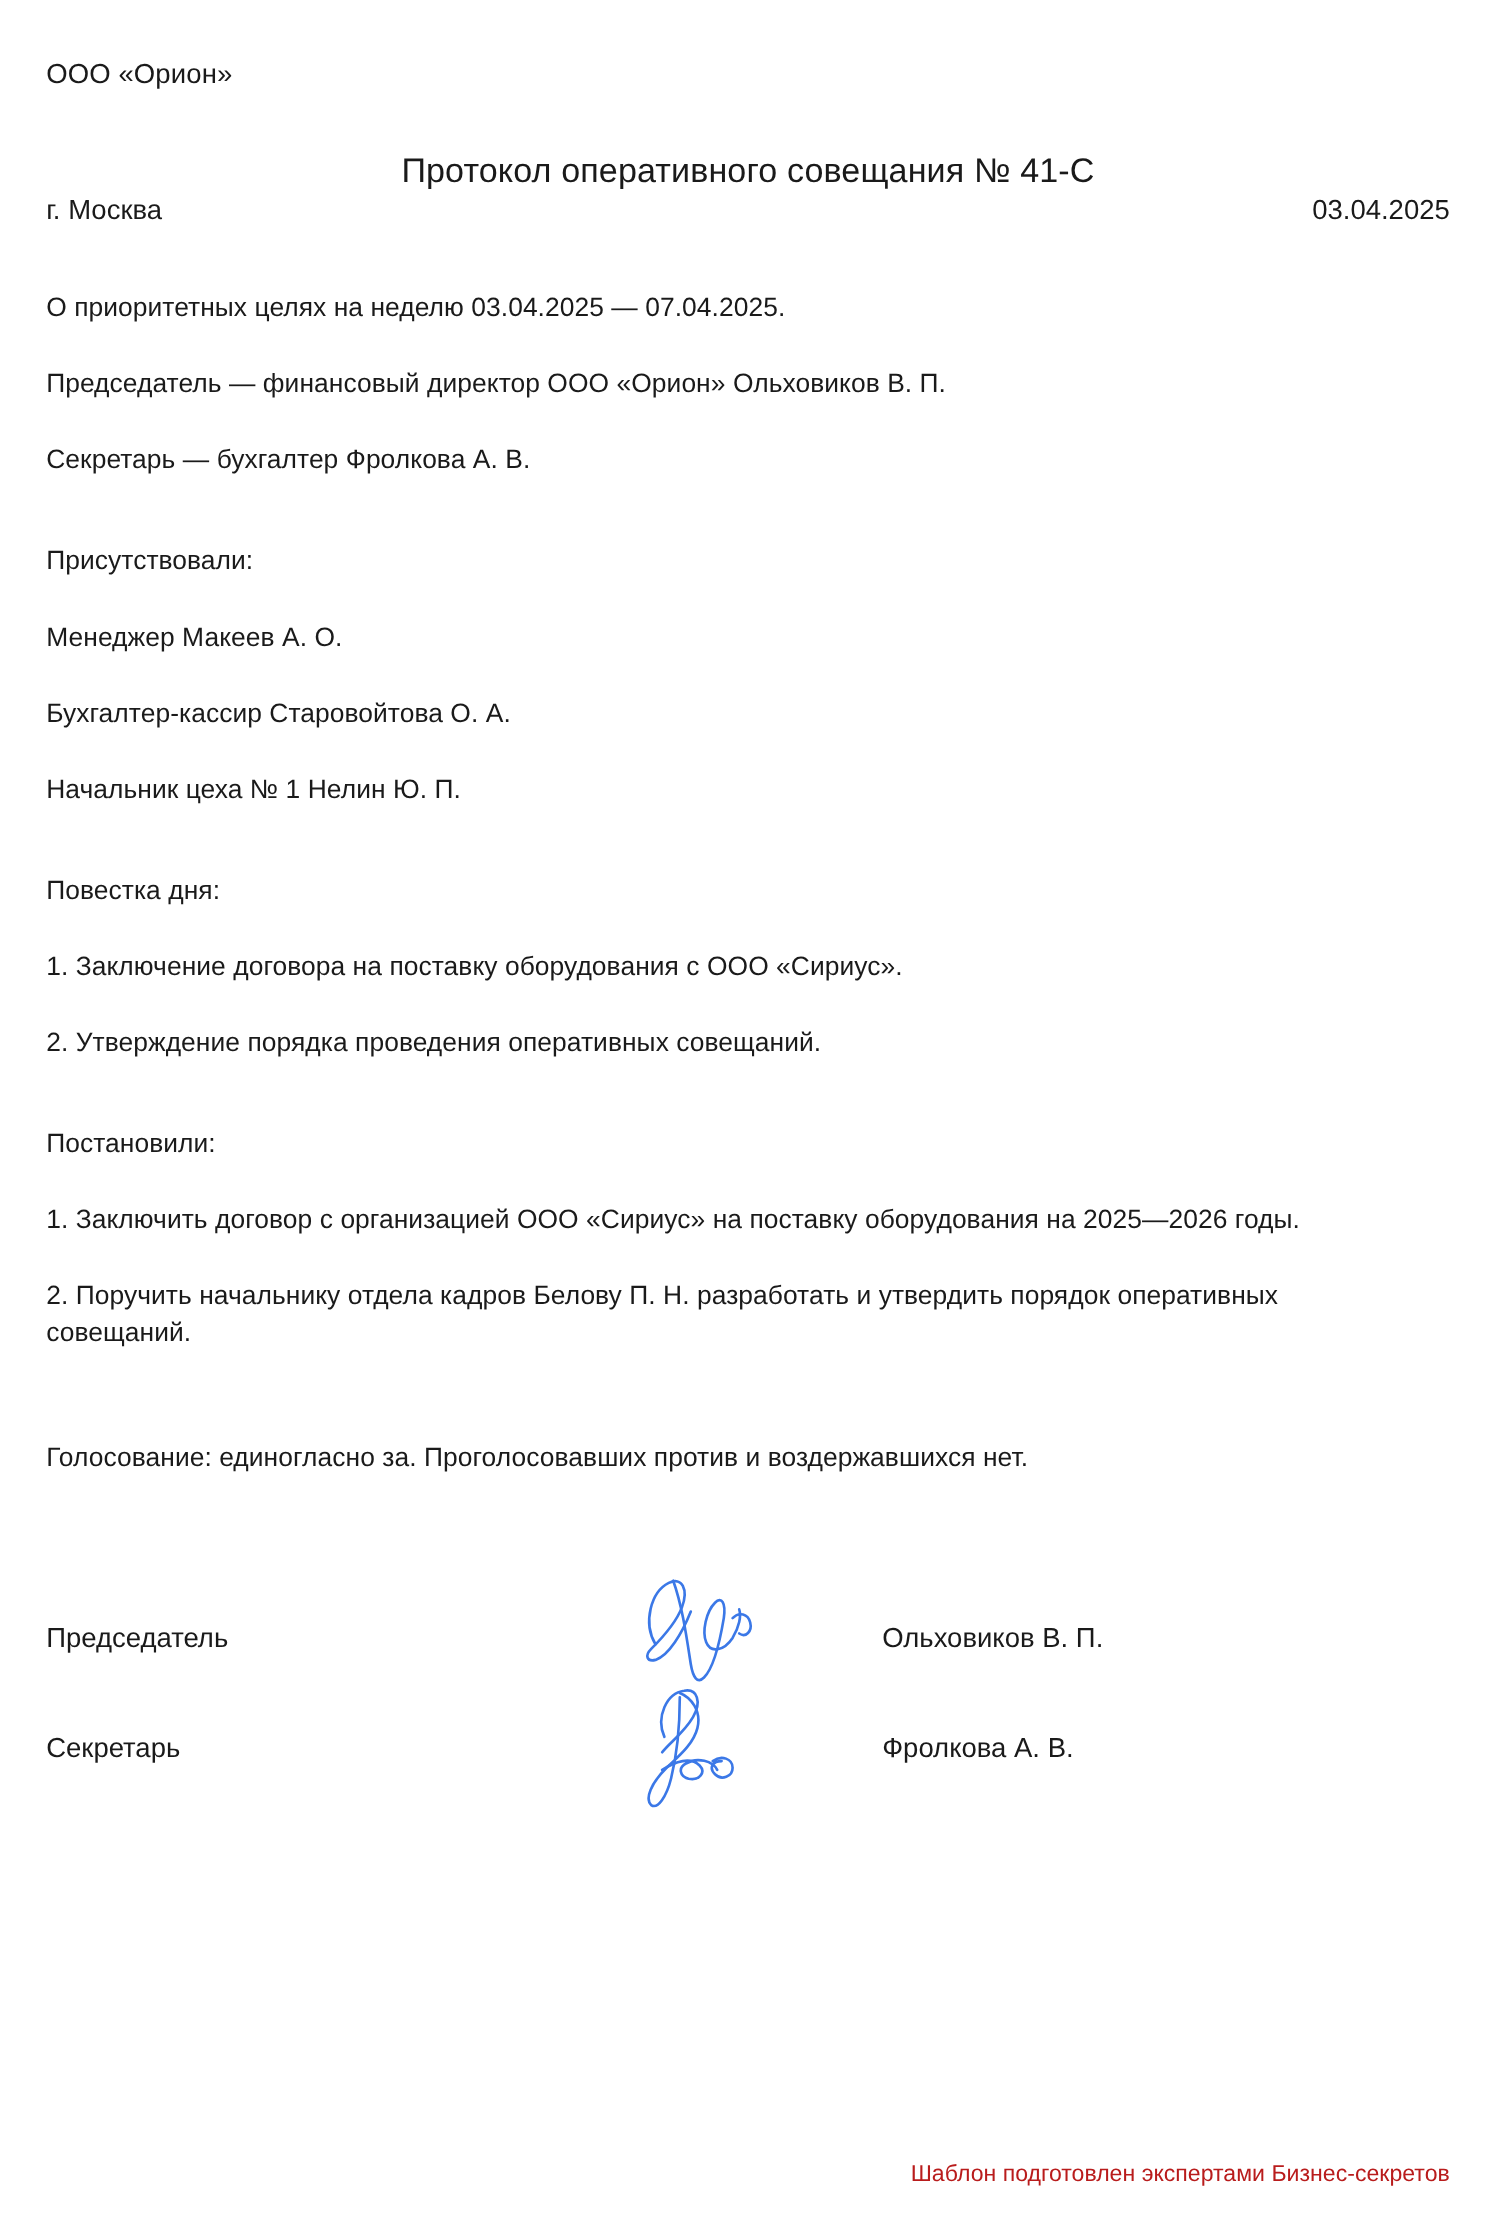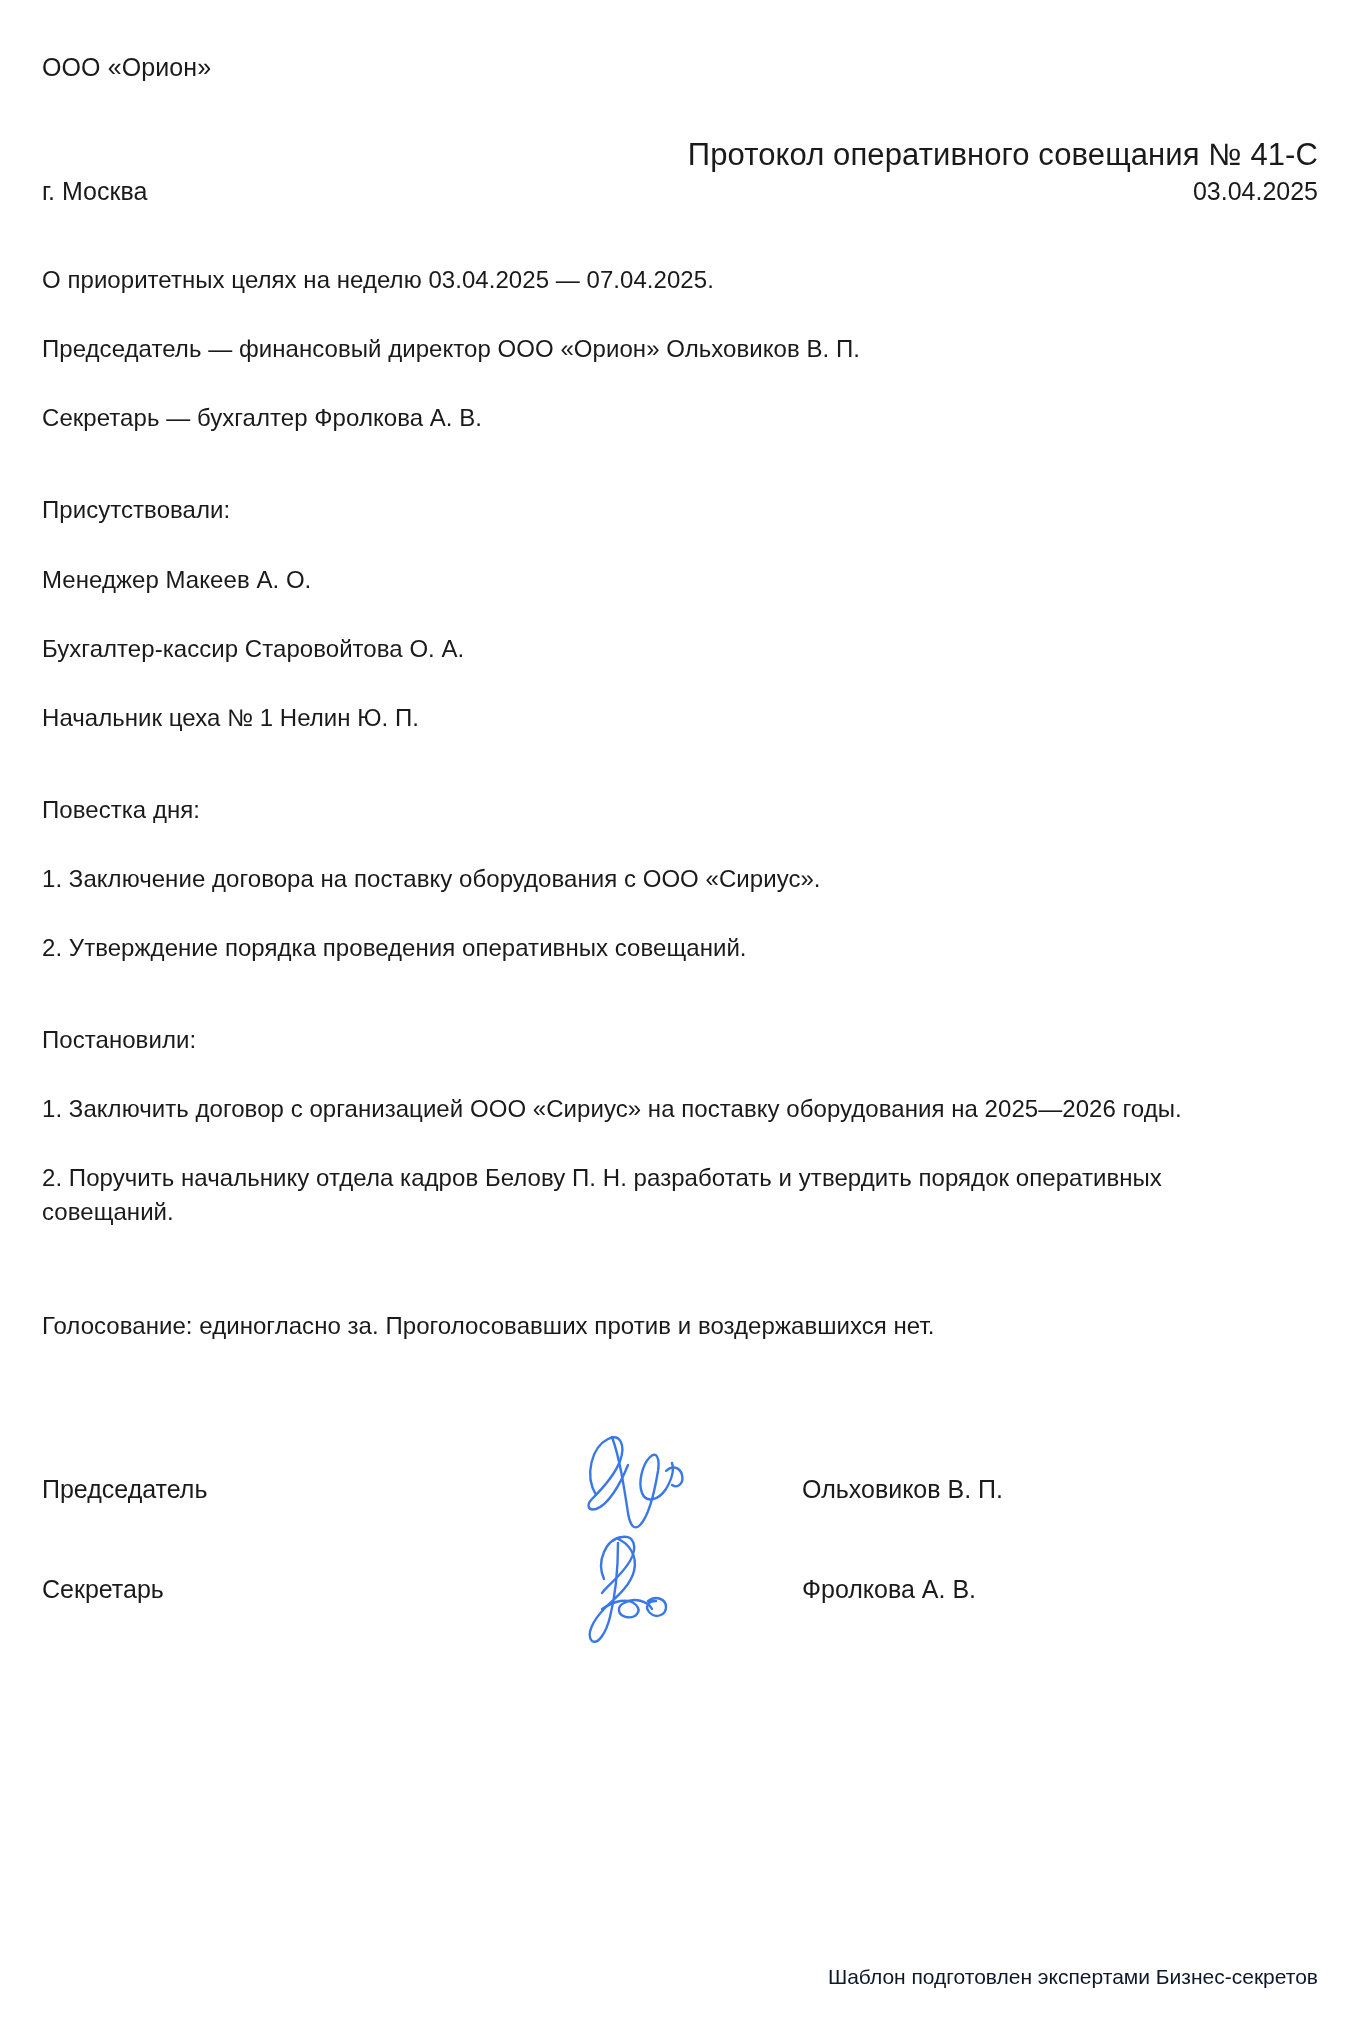--- a/index.html
+++ b/index.html
@@ -31,21 +31,21 @@
   }
 
   
   .org-line {
     font-size: 25px;
     line-height: 1.2;
     padding-top: 52px;
     letter-spacing: 0.1px;
   }
   .doc-title {
-    text-align: right;
+    text-align: center;
     font-size: 31px;
     line-height: 1.25;
     margin-top: 54px;
     letter-spacing: 0.1px;
   }
 
   
   .place-date {
     display: flex;
     justify-content: space-between;
@@ -100,21 +100,21 @@
     flex: 1 1 auto;
   }
 
   
   .footer-note {
     position: absolute;
     right: 0;
     bottom: 36px;
     font-size: 21px;
     line-height: 1.3;
-    color: #0f172a;
+    color: #b91c1c;
     text-align: right;
   }
 </style>
 </head>
 <body>
 
 <div class="page">
   <div class="doc">
 
     <div class="org-line">ООО «Орион»</div>

